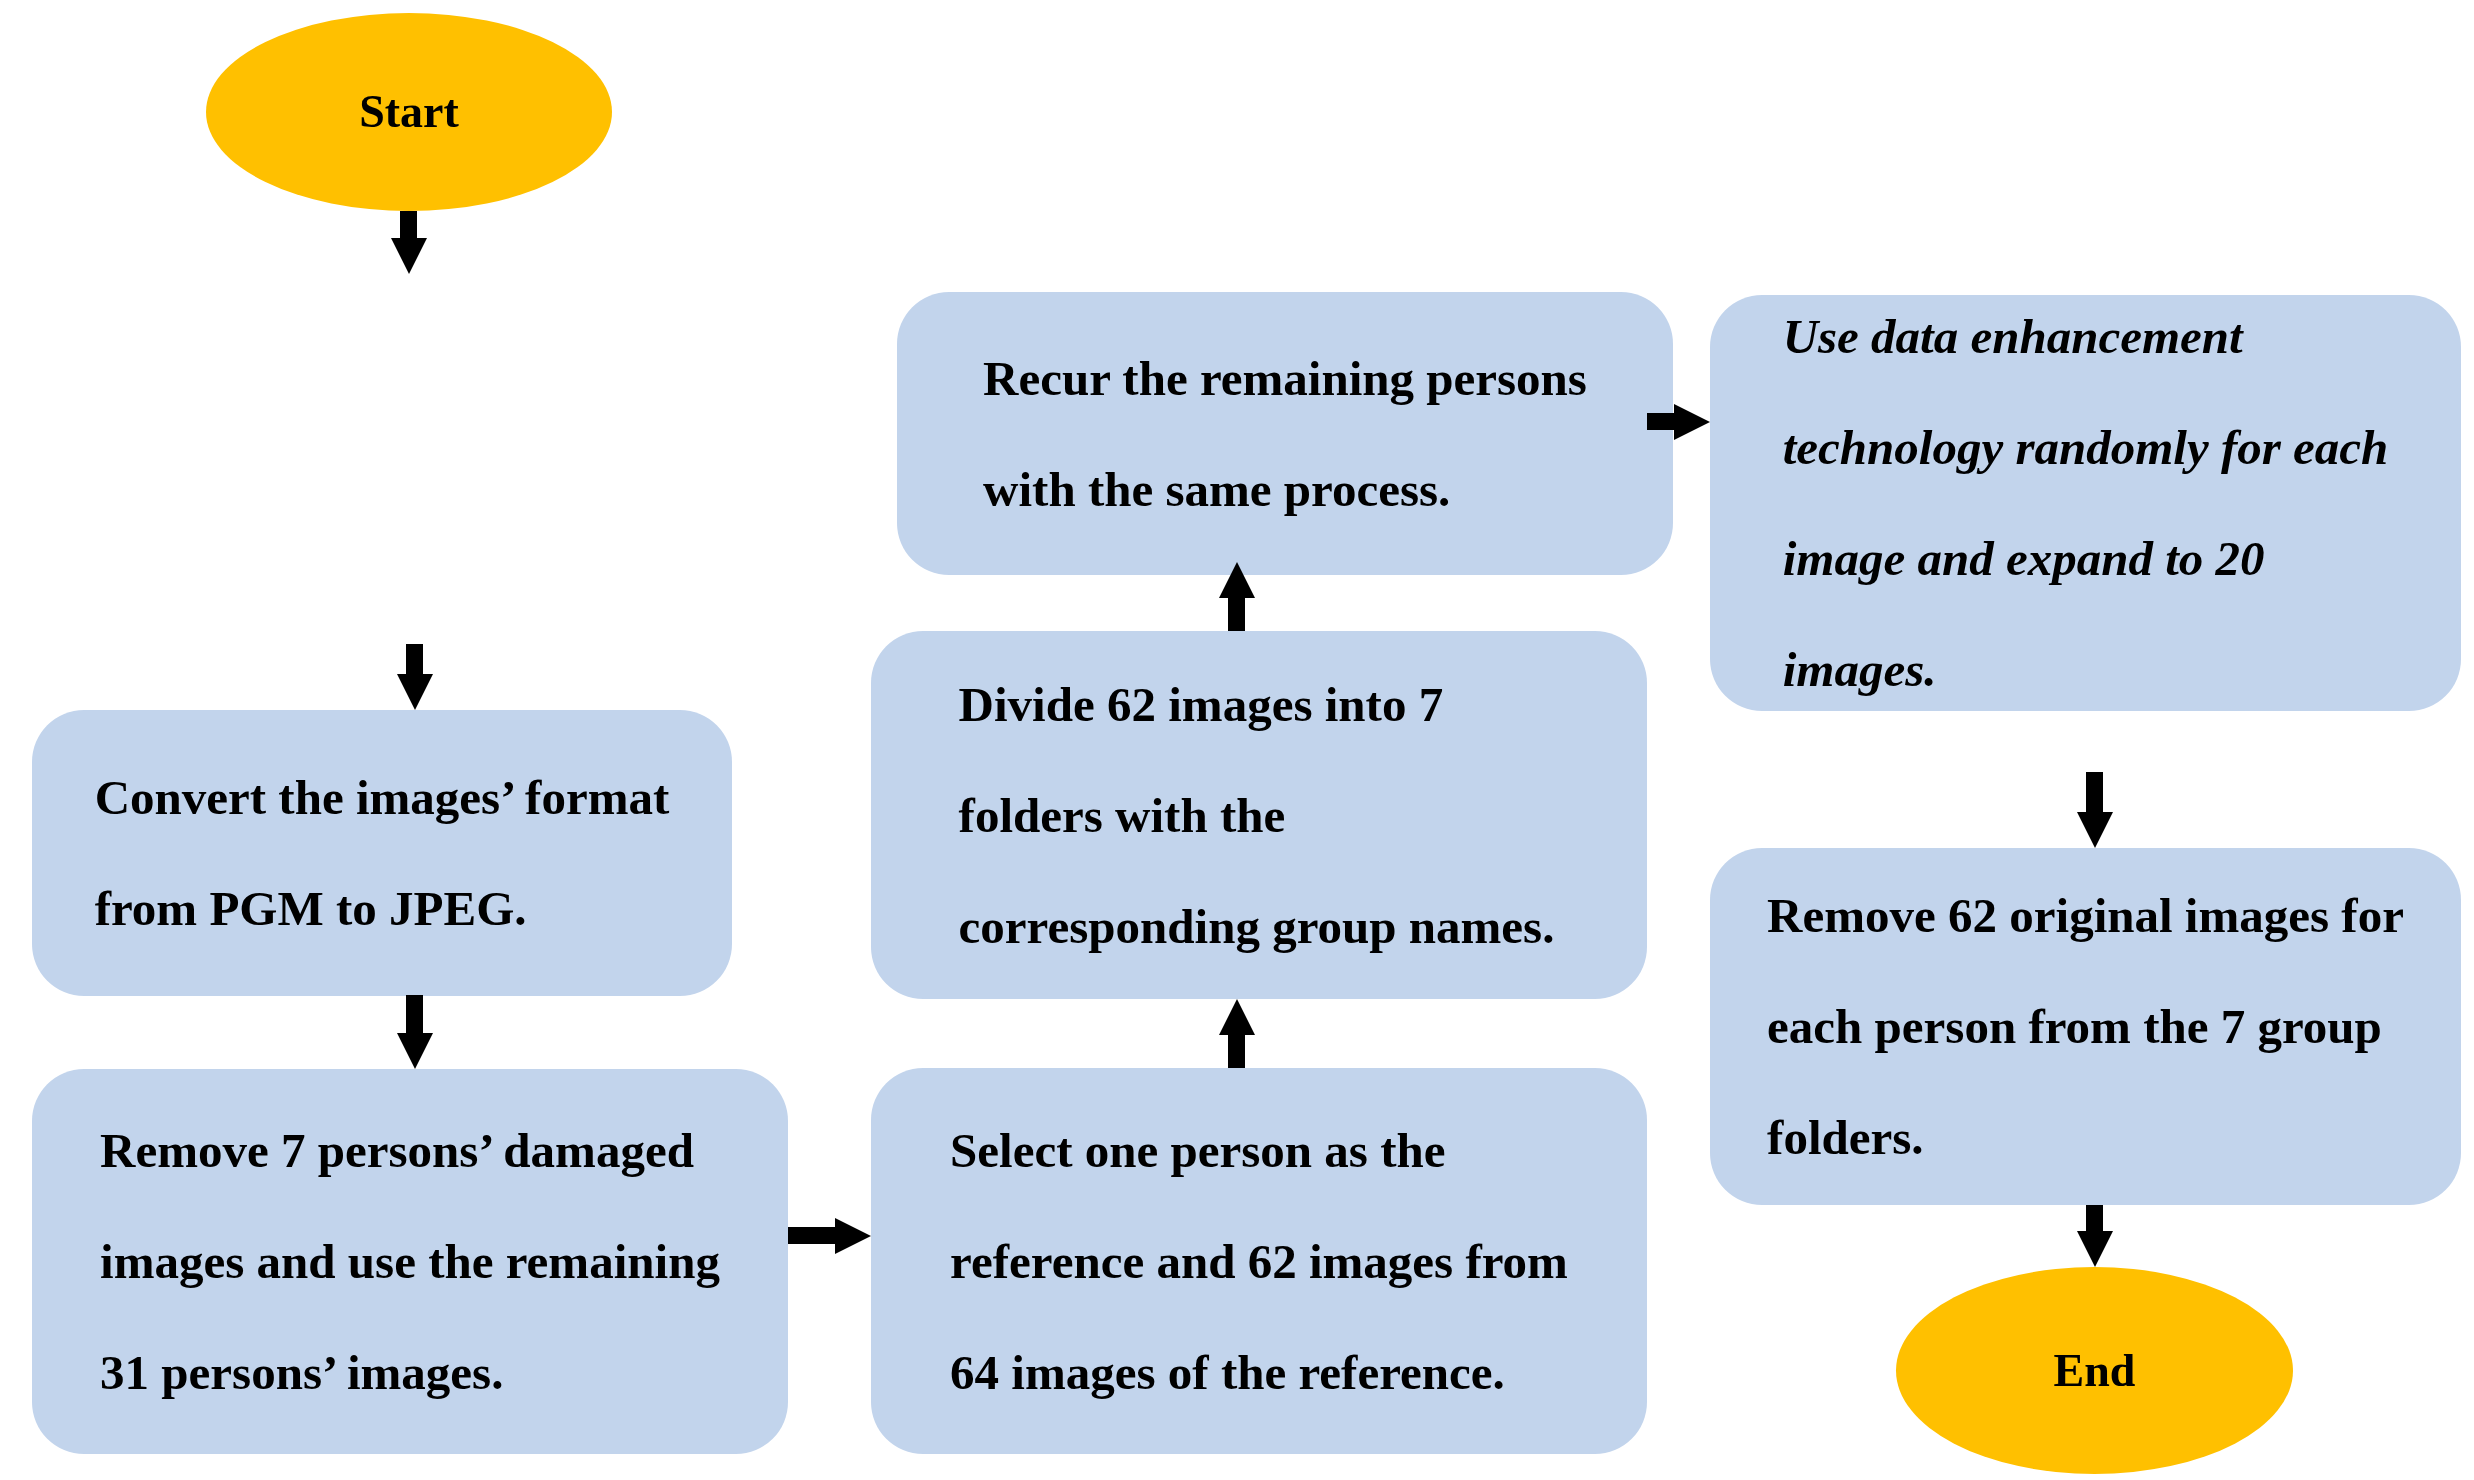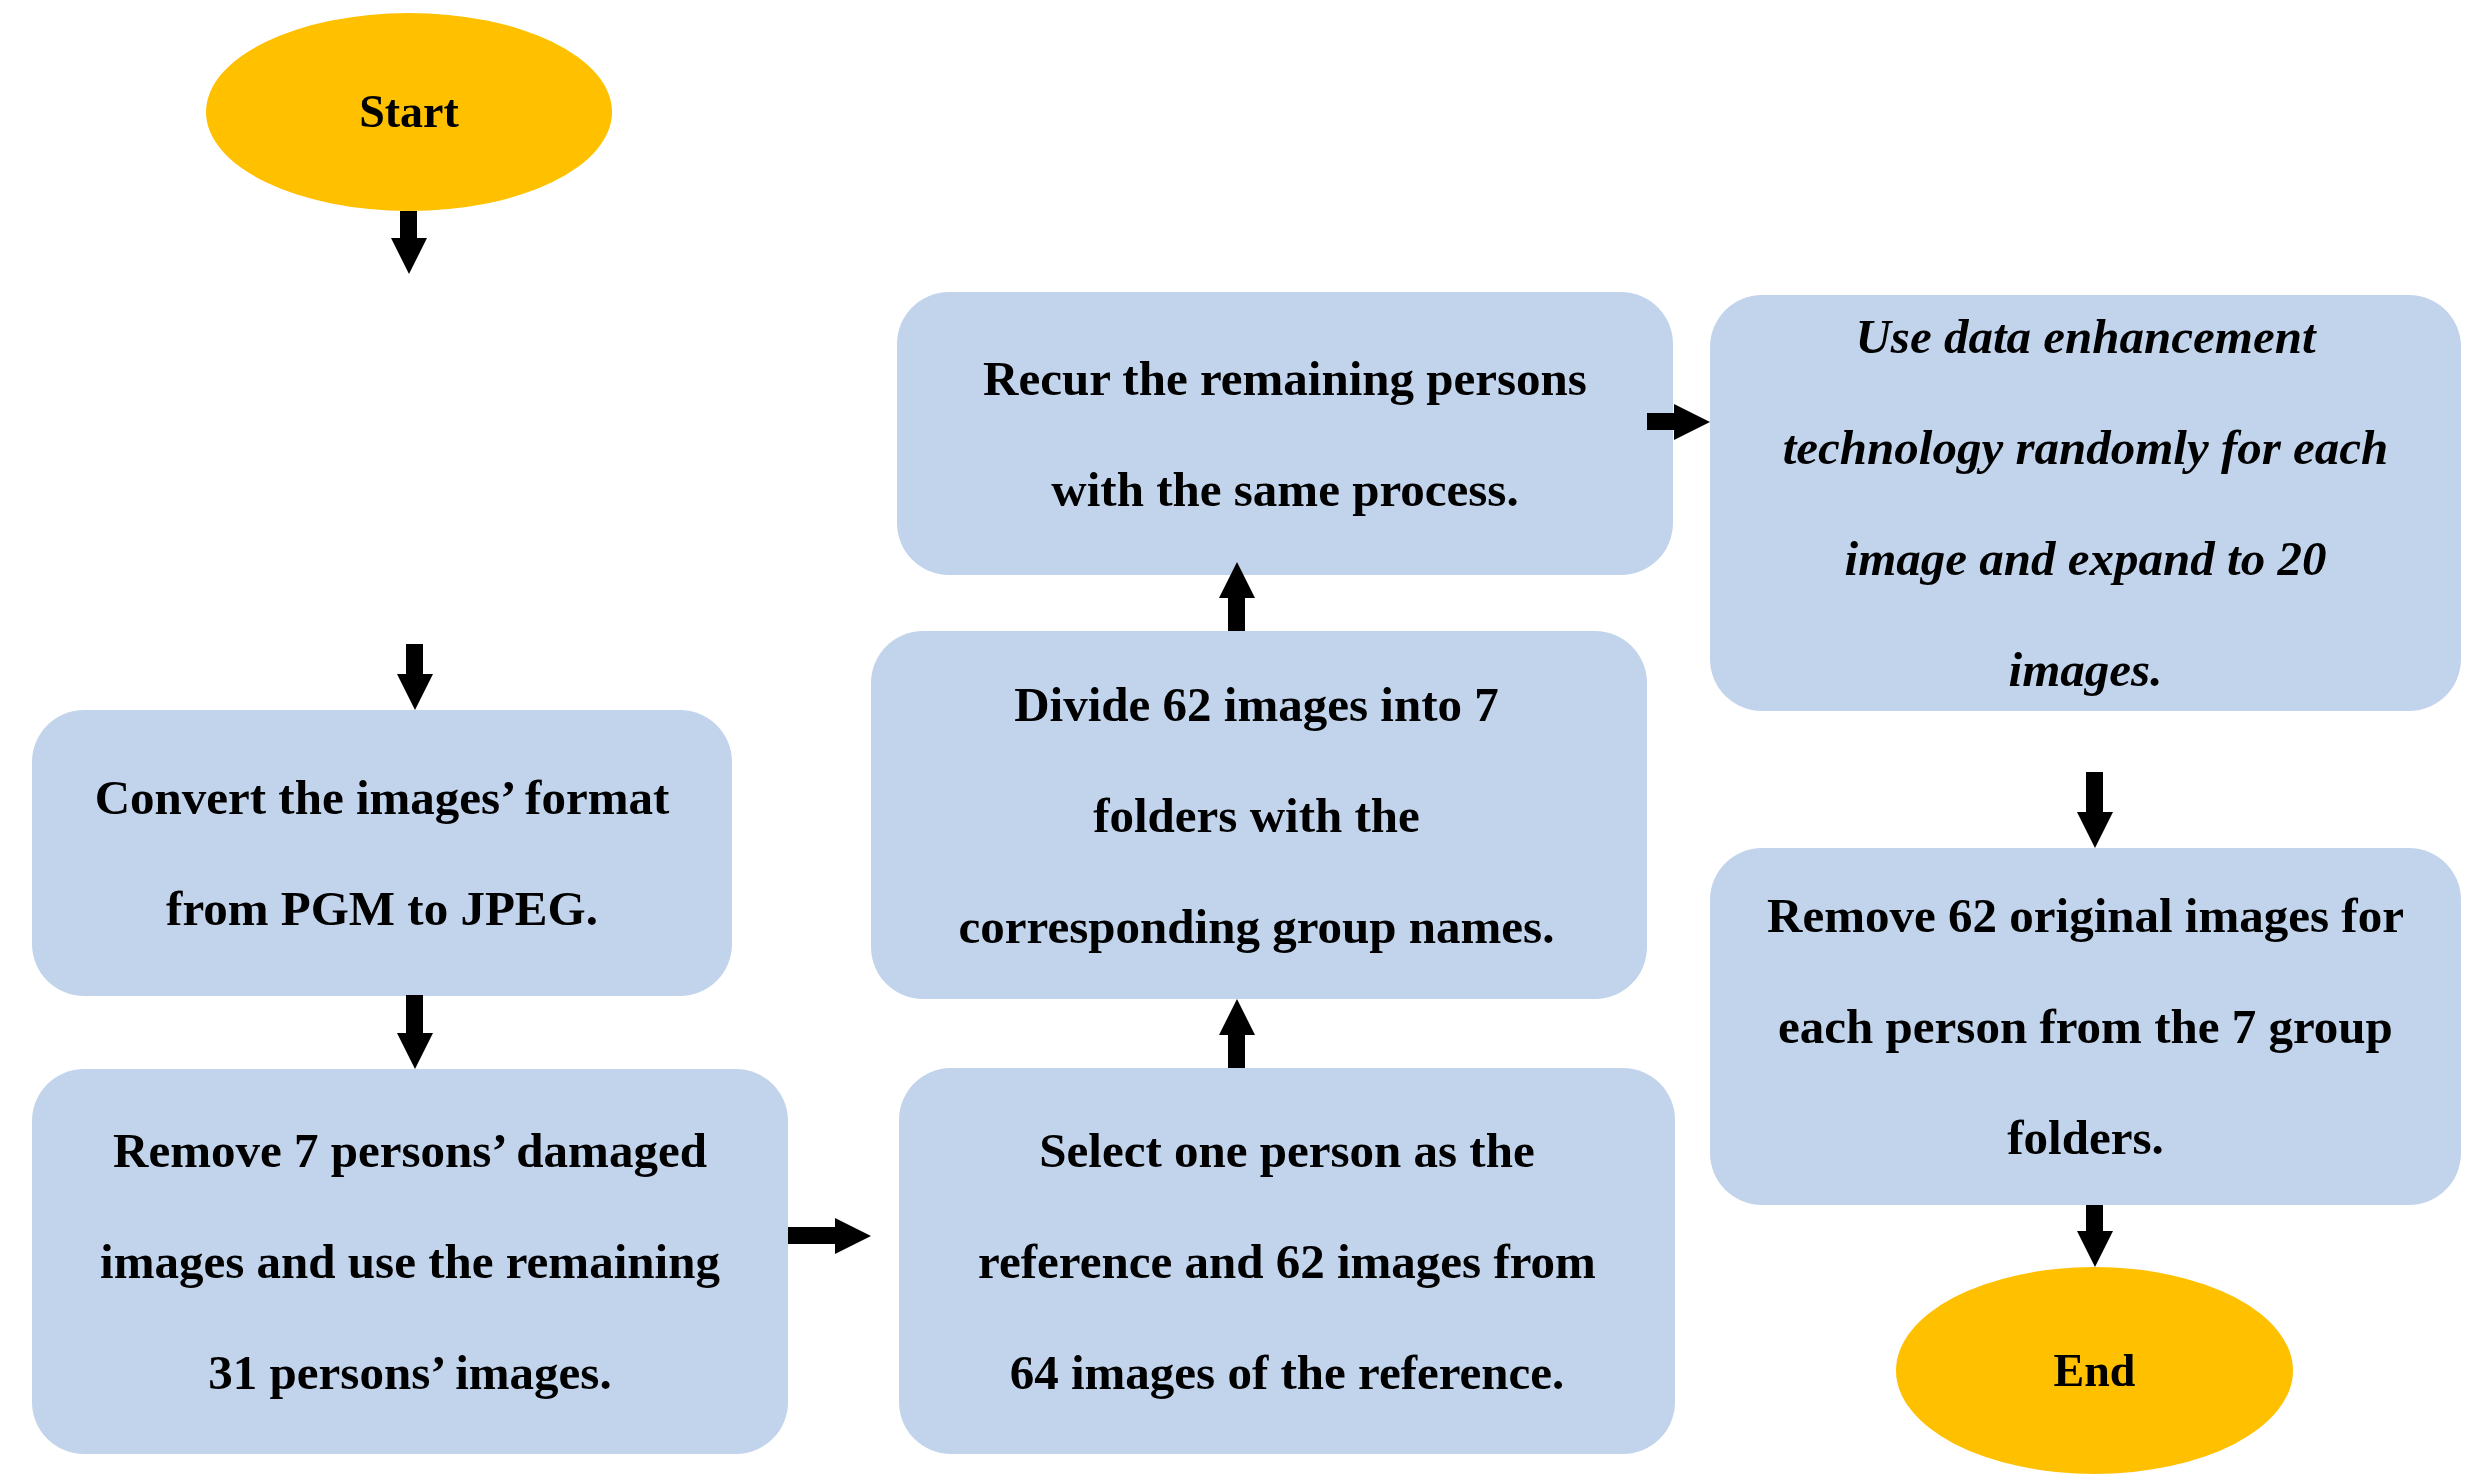--- a/index.html
+++ b/index.html
@@ -13,21 +13,21 @@
     height: 1480px;
     background: #ffffff;
     overflow: hidden;
     font-family: "Liberation Serif", "DejaVu Serif", serif;
   }
   .node {
     position: absolute;
     display: flex;
     align-items: center;
     justify-content: center;
-    text-align: center;
+    text-align: left;
     color: #000000;
     font-weight: bold;
   }
   .process {
     background: #C2D4EC;
     border-radius: 52px;
     font-size: 49px;
     line-height: 111px;
     white-space: pre-line;
     padding: 0 15px;
@@ -86,21 +86,21 @@
 images and use the remaining
 31 persons’ images.</div>
 
   <div class="node process" style="left:897px; top:280px; width:776px; height:283px;margin-top:12px;">Recur the remaining persons
 with the same process.</div>
 
   <div class="node process" style="left:871px; top:631px; width:776px; height:368px;padding-left:10px;">Divide 62 images into 7
 folders with the
 corresponding group names.</div>
 
-  <div class="node process" style="left:871px; top:1068px; width:776px; height:386px;margin-left:28px;">Select one person as the
+  <div class="node process" style="left:871px; top:1068px; width:776px; height:386px;">Select one person as the
 reference and 62 images from
 64 images of the reference.</div>
 
   <div class="node process" style="left:1710px; top:295px; width:751px; height:416px;font-style:italic;">Use data enhancement
 technology randomly for each
 image and expand to 20
 images.</div>
 
   <div class="node process" style="left:1710px; top:848px; width:751px; height:357px;">Remove 62 original images for
 each person from the 7 group

